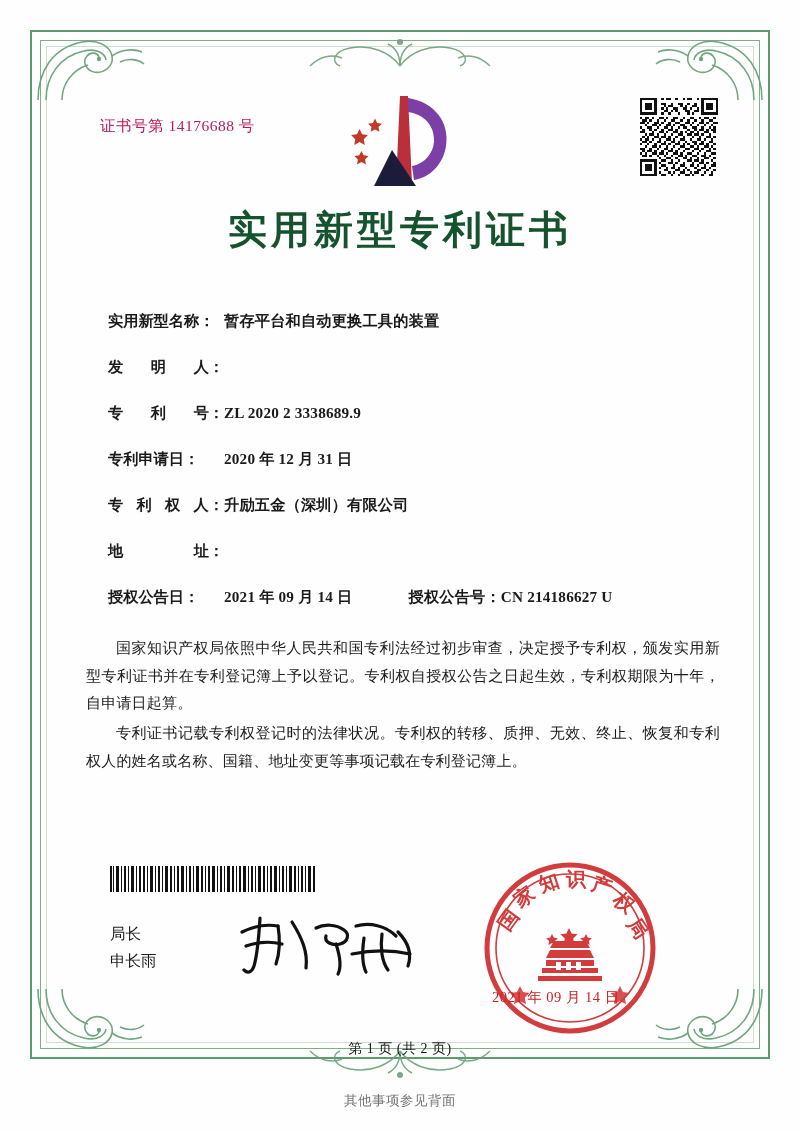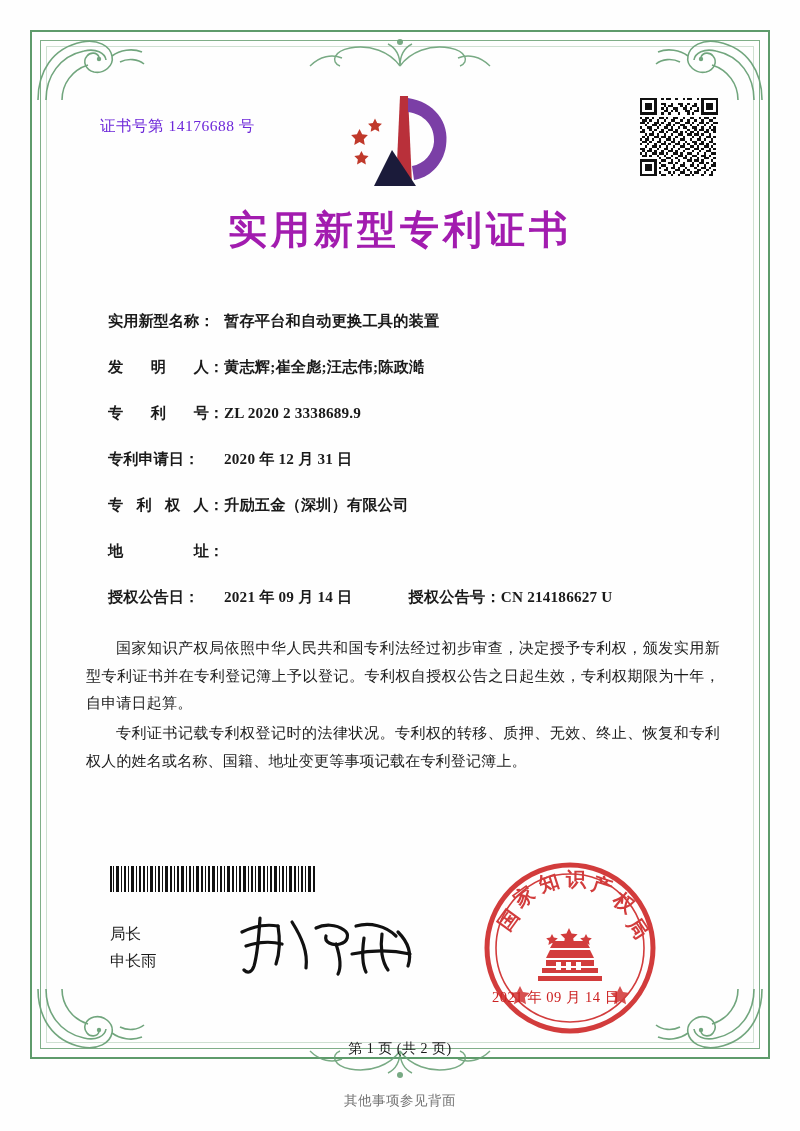--- a/index.html
+++ b/index.html
@@ -74,21 +74,21 @@
   .content {
     position: absolute;
     left: 80px;
     top: 96px;
     width: 640px;
   }
 
   .cert-no {
     font-size: 15.5px;
     letter-spacing: .5px;
-    color: #6d28d9;
+    color: #be185d;
     margin: 20px 0 0 20px;
     font-family: "Liberation Serif", serif;
   }
 
   
   .logo {
     position: absolute;
     left: 330px;
     top: 88px;
     width: 130px;
@@ -106,21 +106,21 @@
     background: #fff;
   }
   .qr svg { width: 100%; height: 100%; display: block; }
 
   .title {
     text-align: center;
     font-size: 39px;
     font-weight: bold;
     letter-spacing: 4px;
     margin-top: 66px;
-    color: #a21caf;
+    color: #14532d;
     font-family: "Liberation Serif", "DejaVu Serif", serif;
   }
 
   .fields {
     margin-top: 52px;
     padding-left: 28px;
     font-size: 15.2px;
     line-height: 1.55;
     font-weight: bold;
   }
@@ -616,21 +616,20 @@
         <div class="flabel">实用新型名称：</div>
         <div class="fvalue">暂存平台和自动更换工具的装置</div>
       </div>
 
       <div class="frow">
         <div class="flabel spaced">
           <span>发</span>
           <span>明</span>
           <span>人：</span>
         </div>
-        <div class="fvalue">黄志辉;崔全彪;汪志伟;陈政澔</div>
       </div>
 
       <div class="frow">
         <div class="flabel spaced">
           <span>专</span>
           <span>利</span>
           <span>号：</span>
         </div>
         <div class="fvalue">ZL 2020 2 3338689.9</div>
       </div>

